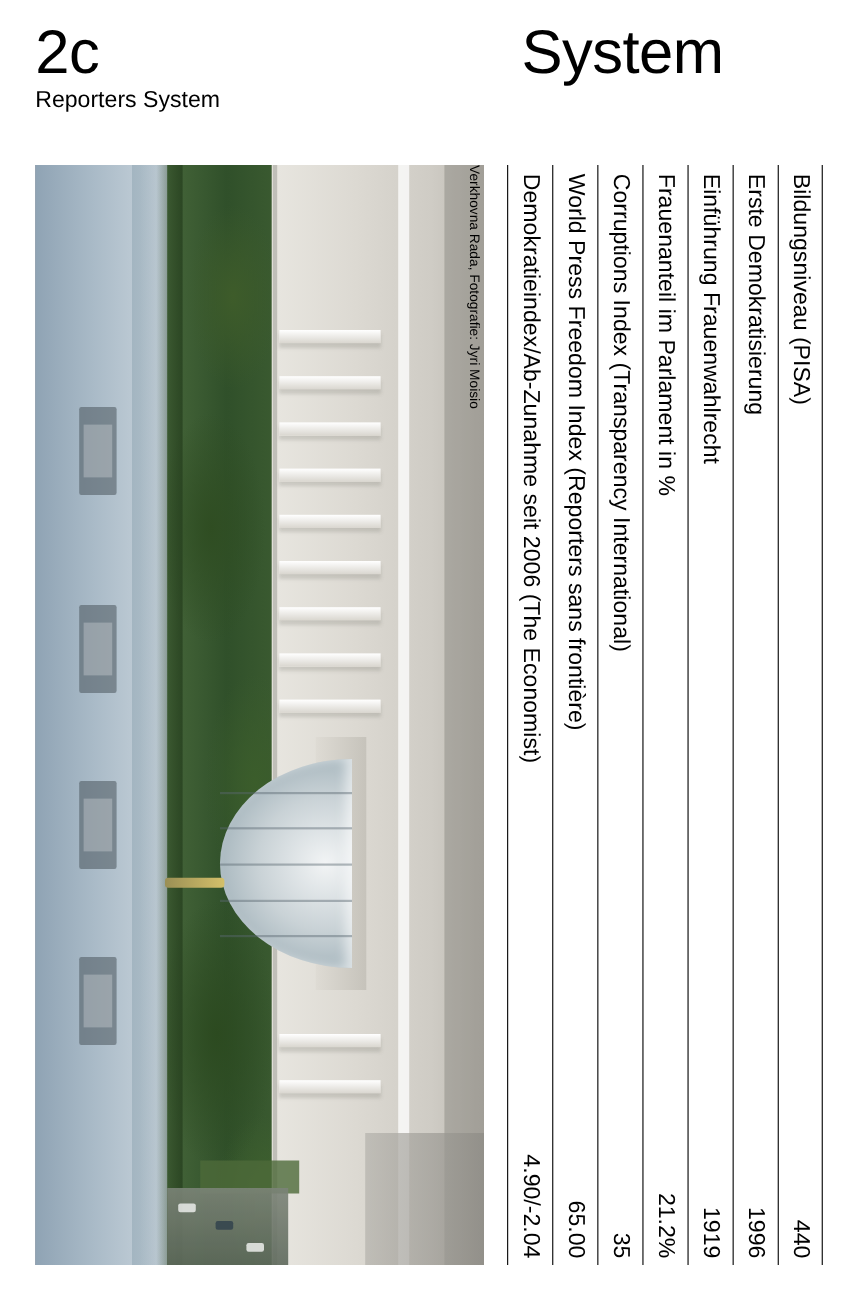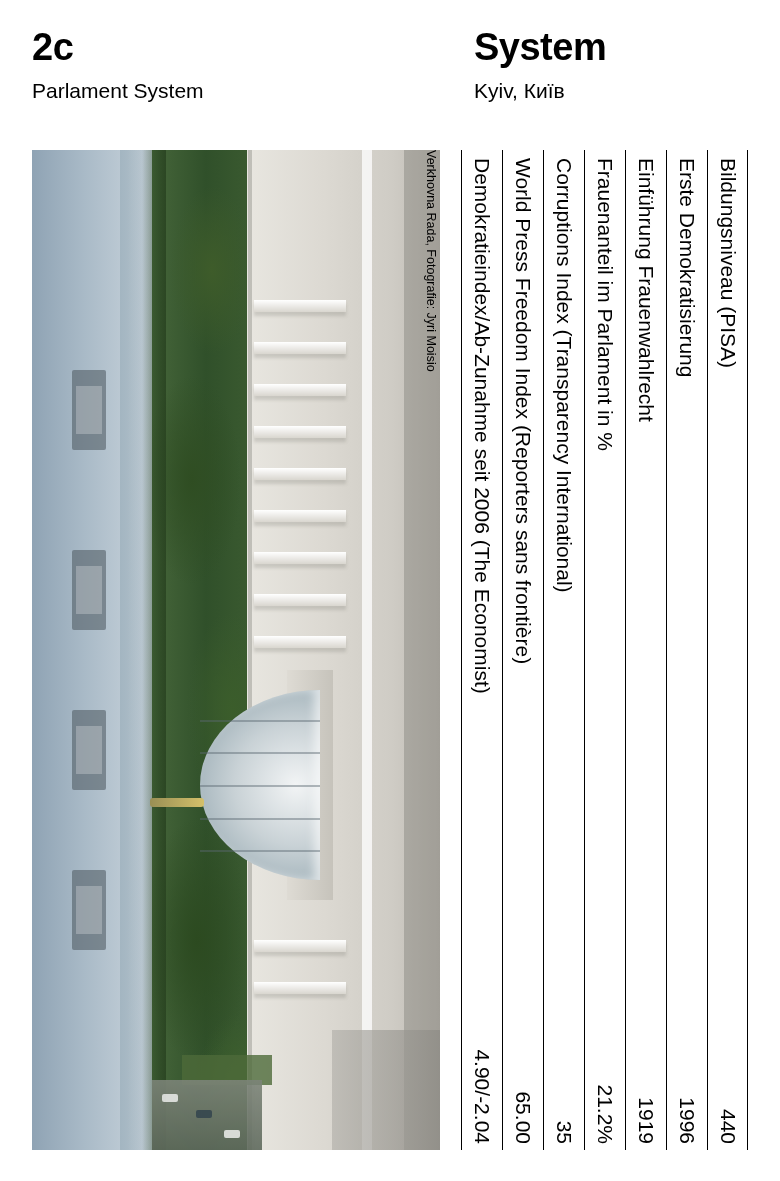--- a/index.html
+++ b/index.html
@@ -30,23 +30,23 @@
     top: 0;
     width: 440px;
   }
   .hdr-right {
     position: absolute;
     left: 442px;
     top: 0;
     width: 300px;
   }
   .title-big {
-    font-size: 38px;
+    font-size: 56px;
     line-height: 50px;
-    font-weight: bold;
+    font-weight: normal;
     letter-spacing: -0.5px;
   }
   .title-sub {
     font-size: 21px;
     line-height: 26px;
     font-weight: normal;
     margin-top: 6px;
   }
 
   
@@ -276,25 +276,24 @@
     white-space: nowrap;
     text-align: right;
   }
 </style>
 </head>
 <body>
 
 <div class="header">
   <div class="hdr-left">
     <div class="title-big">2c</div>
-    <div class="title-sub">Parlament System</div>
+    <div class="title-sub">Reporters System</div>
   </div>
   <div class="hdr-right">
     <div class="title-big">System</div>
-    <div class="title-sub">Kyiv, Київ</div>
   </div>
 </div>
 
 <div class="photo-wrap">
   <div class="photo">
     <div class="sky"></div>
     <div class="far-city"></div>
     <div class="sky-haze"></div>
 
     <div class="pylon" style="left:40px; top:220px; height:80px;"></div>

